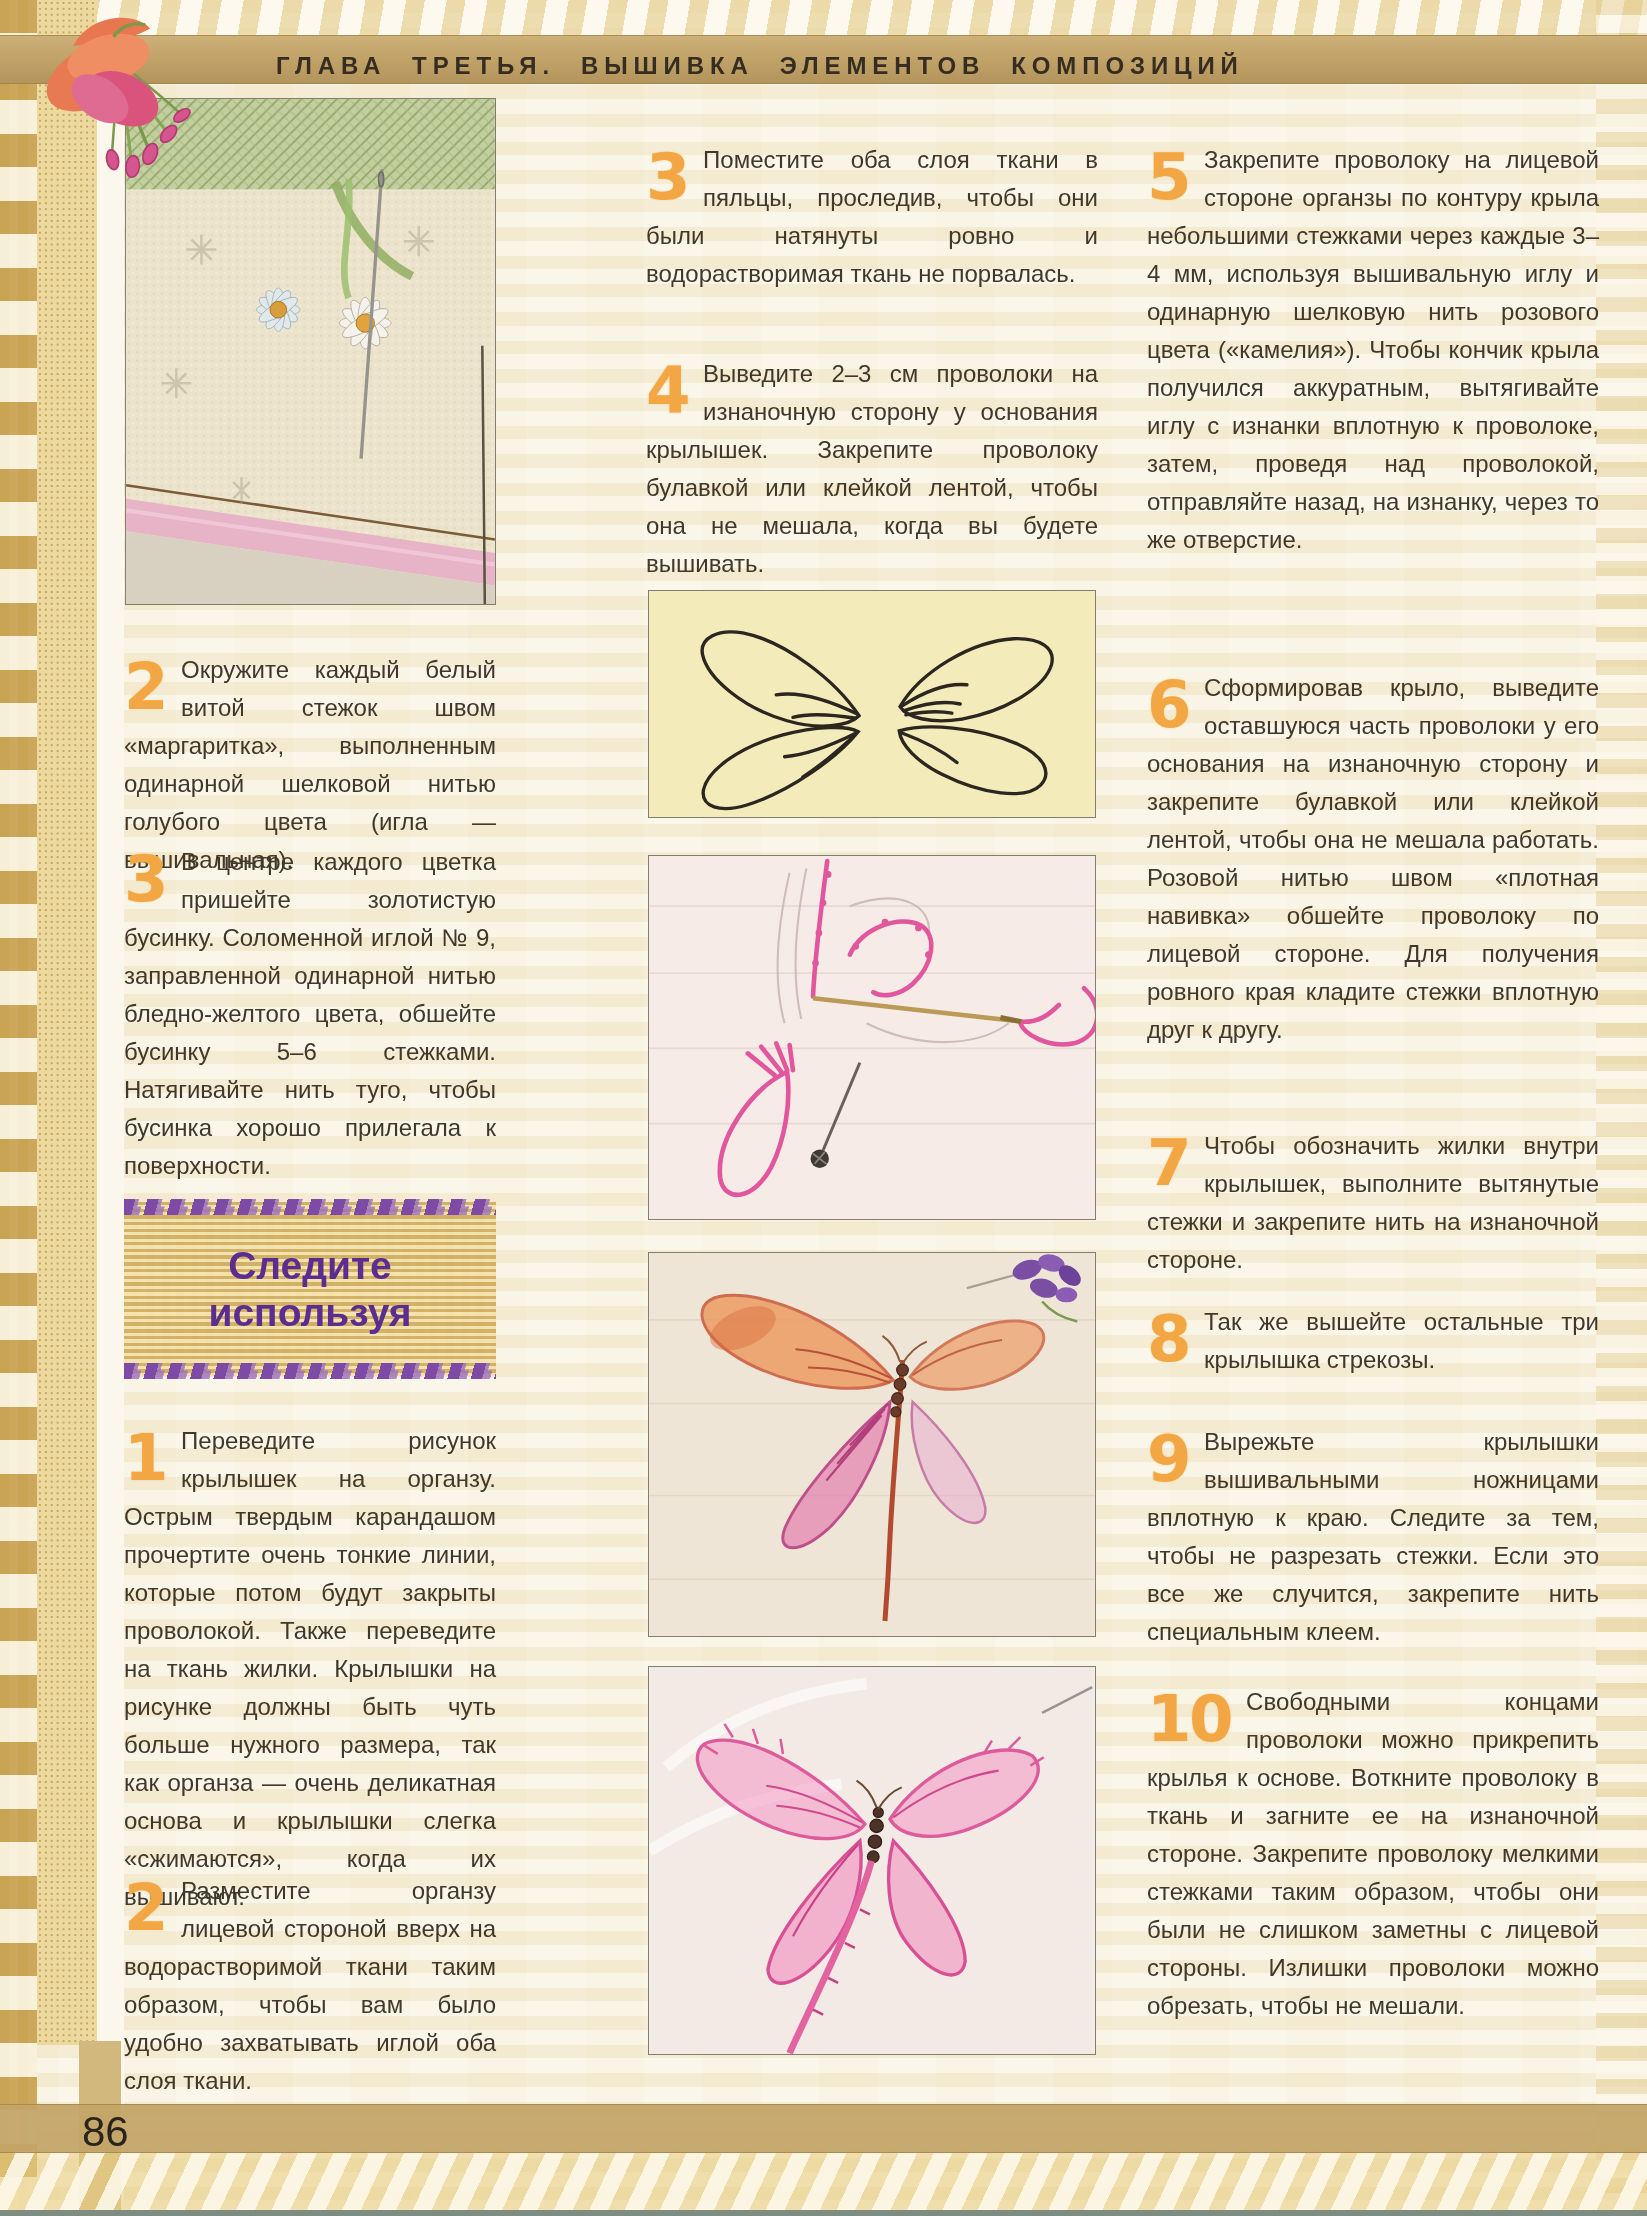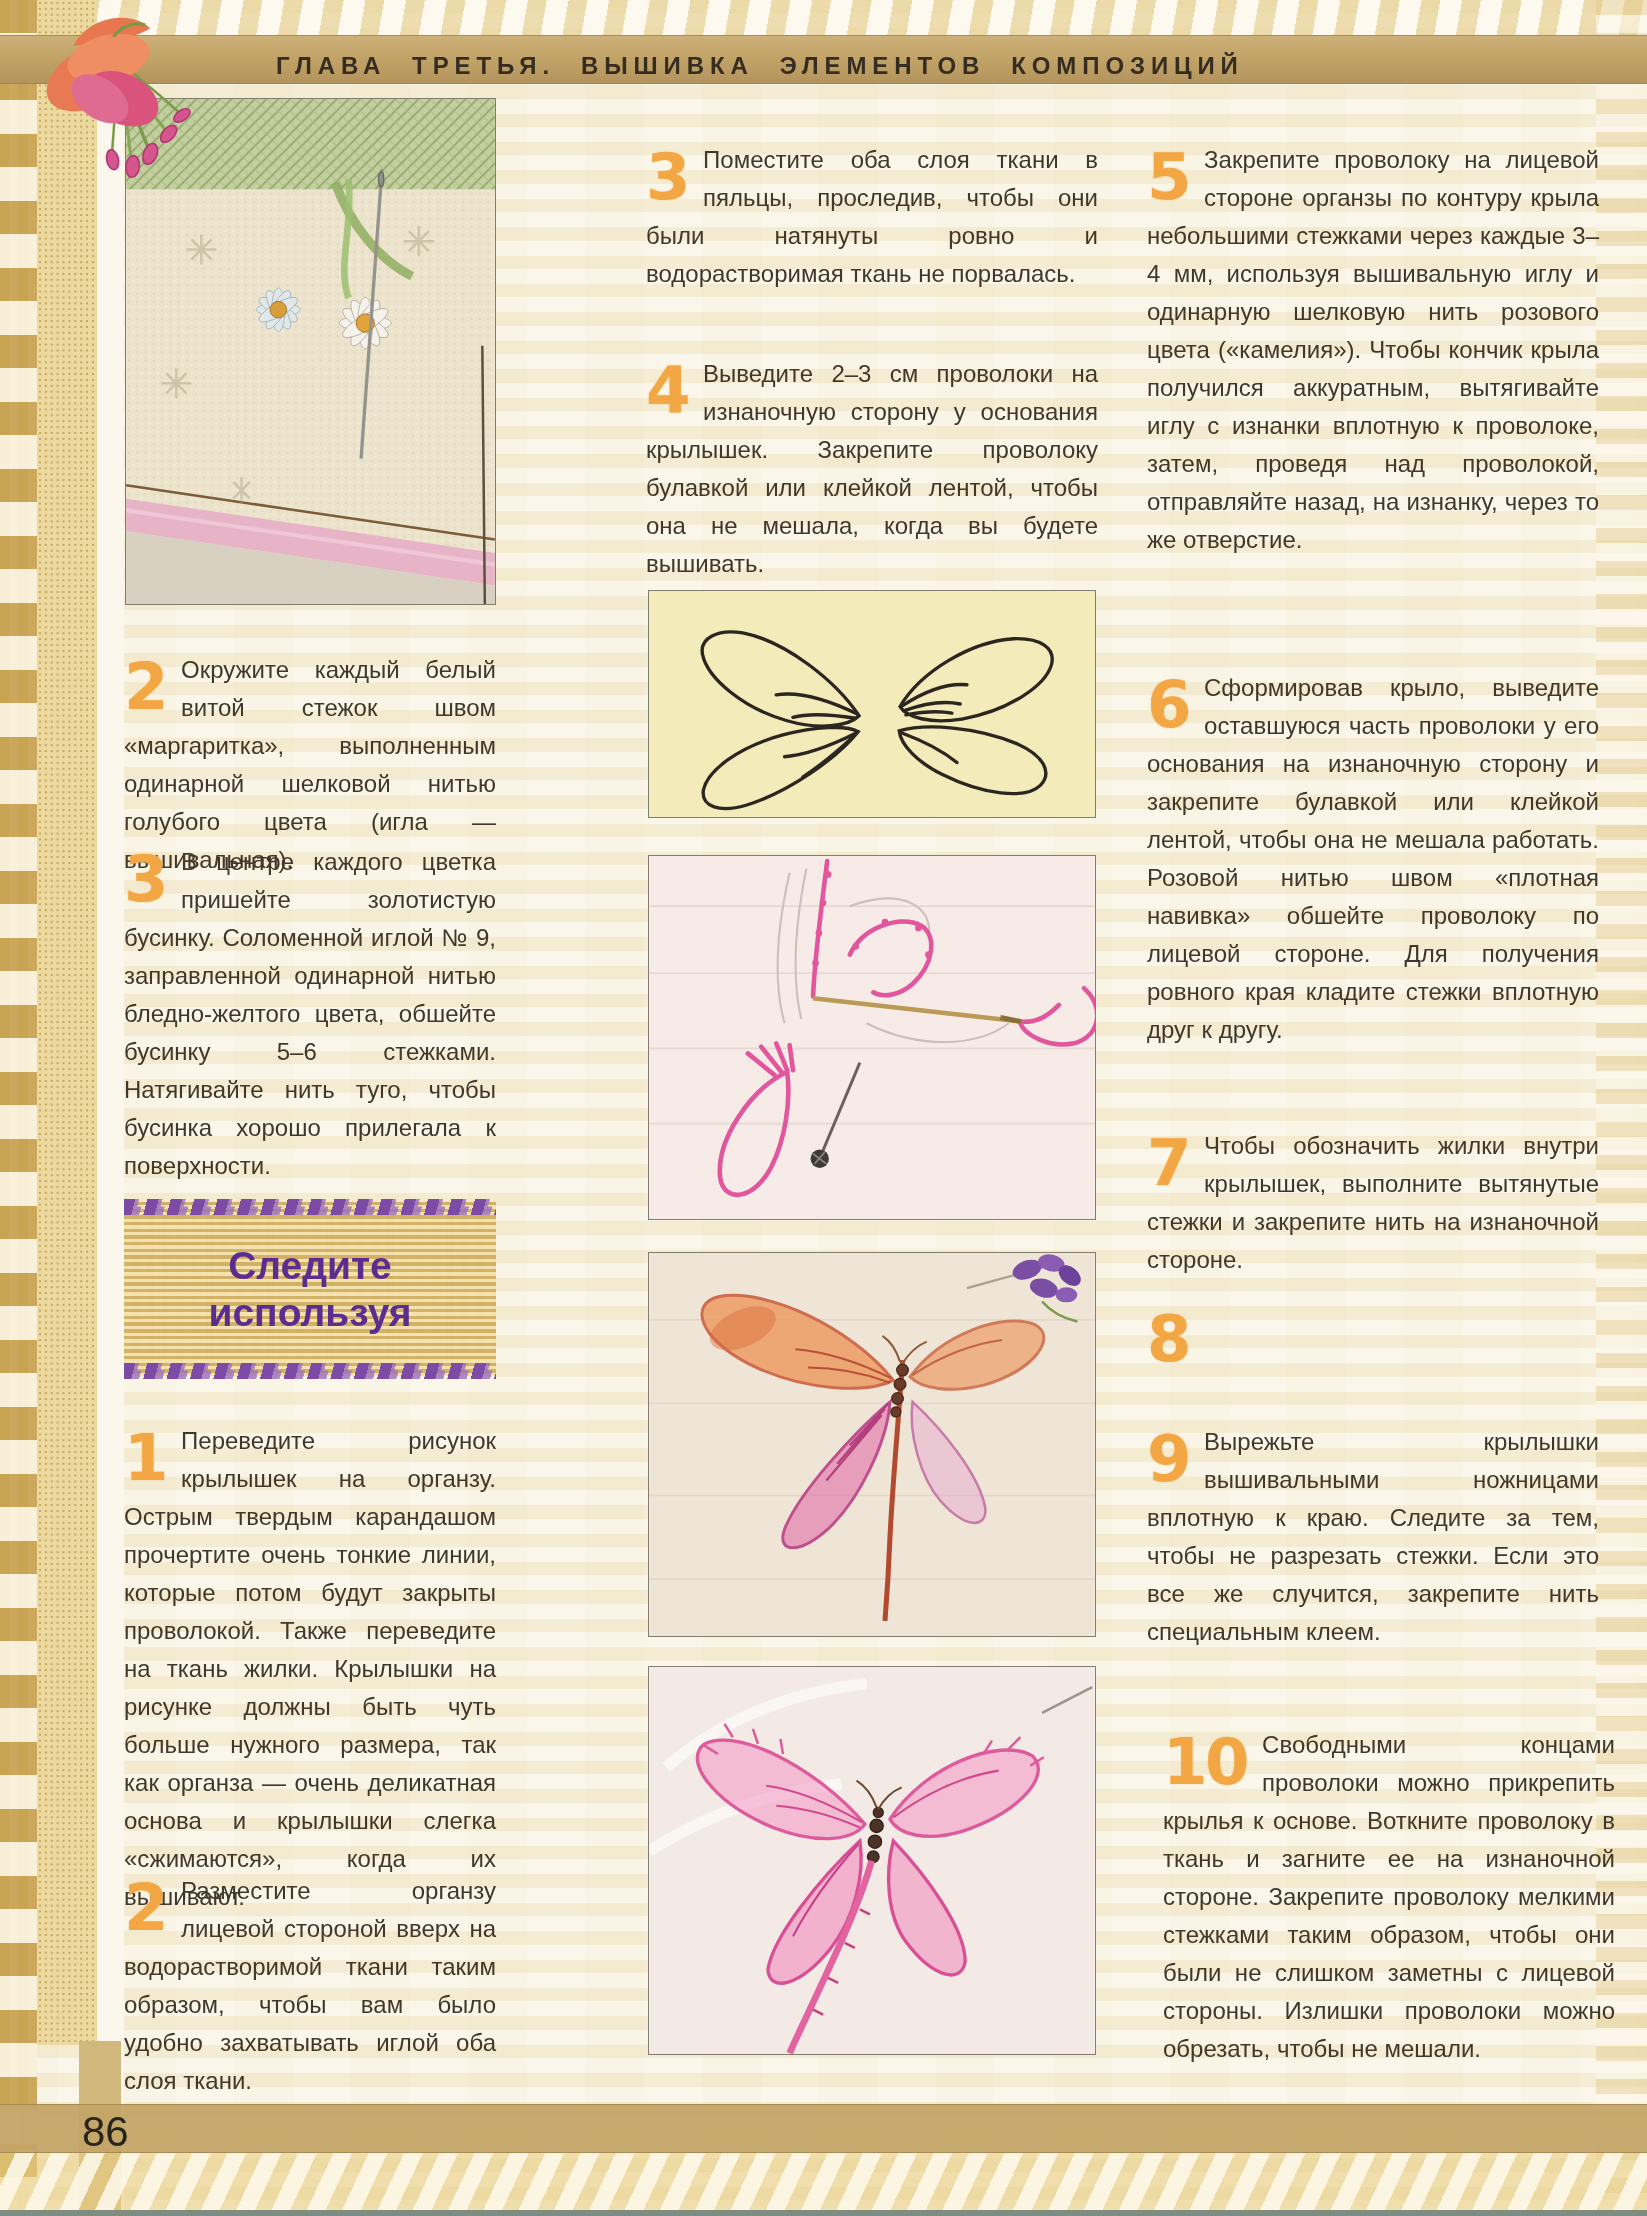--- a/index.html
+++ b/index.html
@@ -334,24 +334,25 @@
   <span>Сформировав крыло, выведите оставшуюся часть проволоки у его основания на изнаночную сторону и закрепите булавкой или клейкой лентой, чтобы она не мешала работать. Розовой нитью швом «плотная навивка» обшейте проволоку по лицевой стороне. Для получения ровного края кладите стежки вплотную друг к другу.</span>
 </div>
 
 <div class="step col-r" style="top:1127px;">
   <span class="num">7</span>
   <span>Чтобы обозначить жилки внутри крылышек, выполните вытянутые стежки и закрепите нить на изнаночной стороне.</span>
 </div>
 
 <div class="step col-r" style="top:1303px;">
   <span class="num">8</span>
+  <span>Так же вышейте остальные три крылышка стрекозы.</span>
 </div>
 
 <div class="step col-r" style="top:1423px;">
   <span class="num">9</span>
   <span>Вырежьте крылышки вышивальными ножницами вплотную к краю. Следите за тем, чтобы не разрезать стежки. Если это все же случится, закрепите нить специальным клеем.</span>
 </div>
 
-<div class="step col-r" style="top:1726px;margin-left:16px;">
+<div class="step col-r" style="top:1683px;">
   <span class="num">10</span>
   <span>Свободными концами проволоки можно прикрепить крылья к основе. Воткните проволоку в ткань и загните ее на изнаночной стороне. Закрепите проволоку мелкими стежками таким образом, чтобы они были не слишком заметны с лицевой стороны. Излишки проволоки можно обрезать, чтобы не мешали.</span>
 </div>
 
 
 </body></html>

